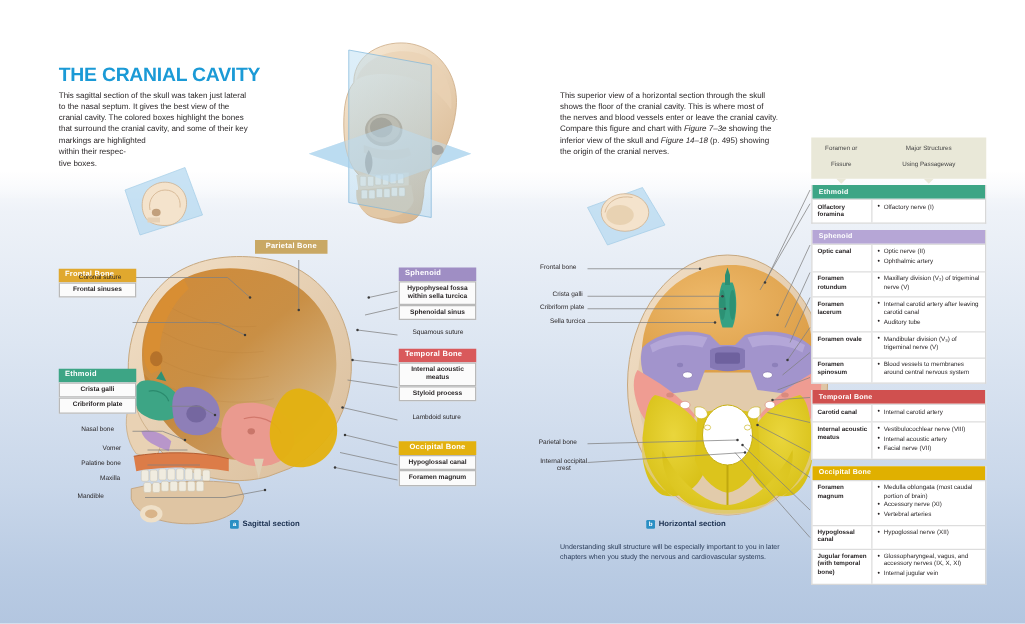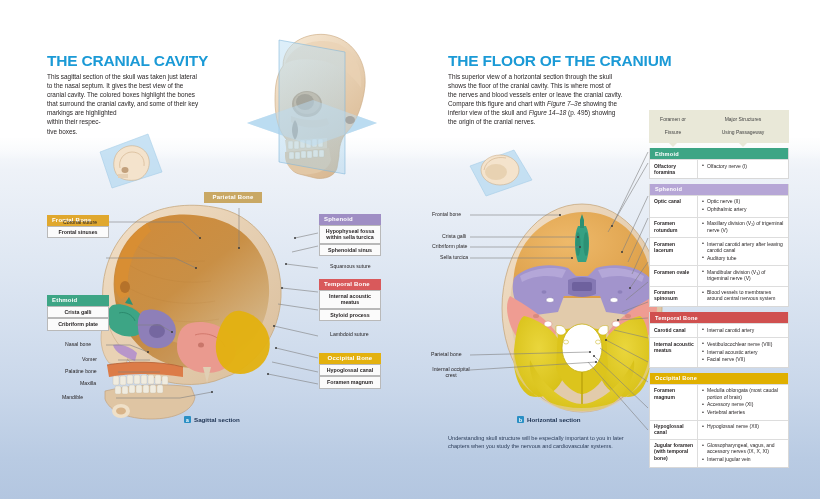--- a/index.html
+++ b/index.html
@@ -407,21 +407,20 @@
   <div class="intro" style="left:47px; top:72px; width:175px;">
     <div>This sagittal section of the skull was taken just lateral</div>
     <div>to the nasal septum. It gives the best view of the</div>
     <div>cranial cavity. The colored boxes highlight the bones</div>
     <div>that surround the cranial cavity, and some of their key</div>
     <div>markings are highlighted</div>
     <div>within their respec-</div>
     <div>tive boxes.</div>
   </div>
 
-  <div class="hdr" style="left:448px; top:52px;">THE FLOOR OF THE CRANIUM</div>
   <div class="intro" style="left:448px; top:72px; width:200px;">
     <div>This superior view of a horizontal section through the skull</div>
     <div>shows the floor of the cranial cavity.  This is where most of</div>
     <div>the nerves and blood vessels enter or leave the cranial cavity.</div>
     <div><span id="rl3">Compare this figure and chart with <i>Figure 7–3e</i> showing the</span></div>
     <div><span id="rl4">inferior view of the skull and <i>Figure 14–18</i> (p. 495) showing</span></div>
     <div>the origin of the cranial nerves.</div>
   </div>
 
   <div class="grp" style="left:47px; top:215px; width:62px;">

